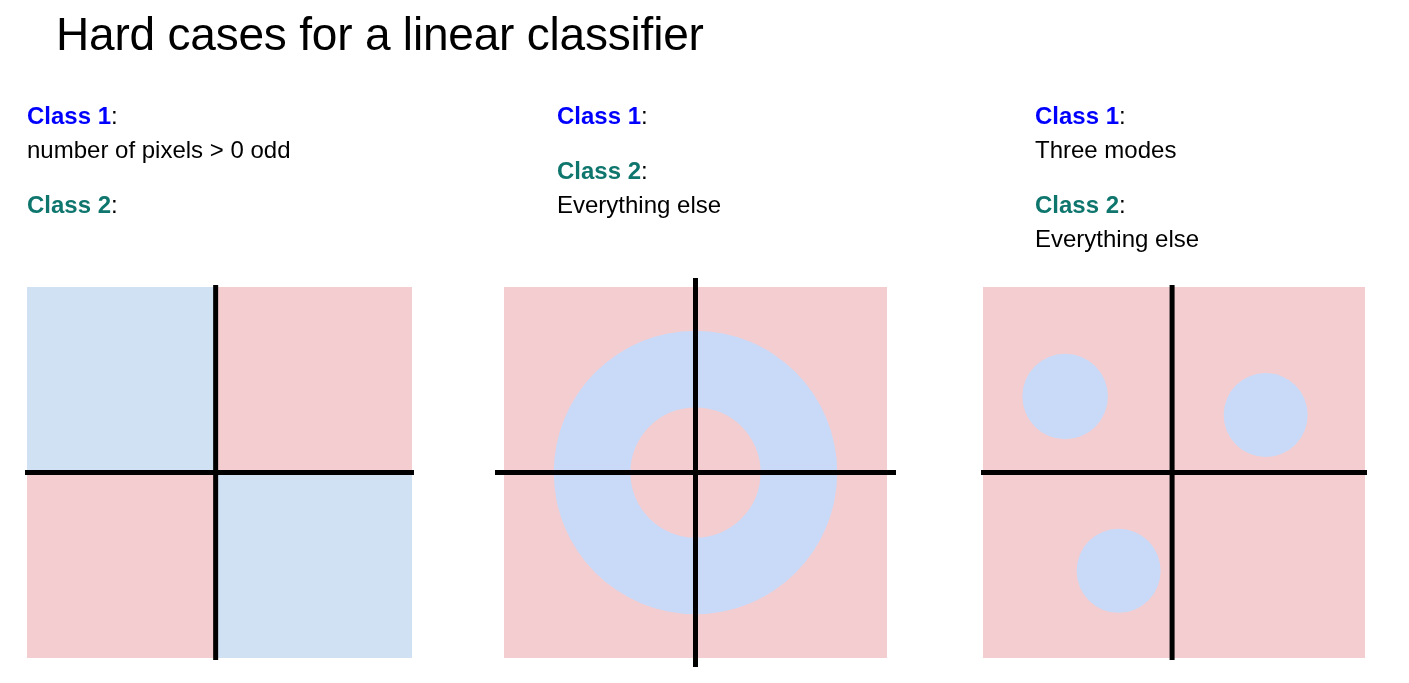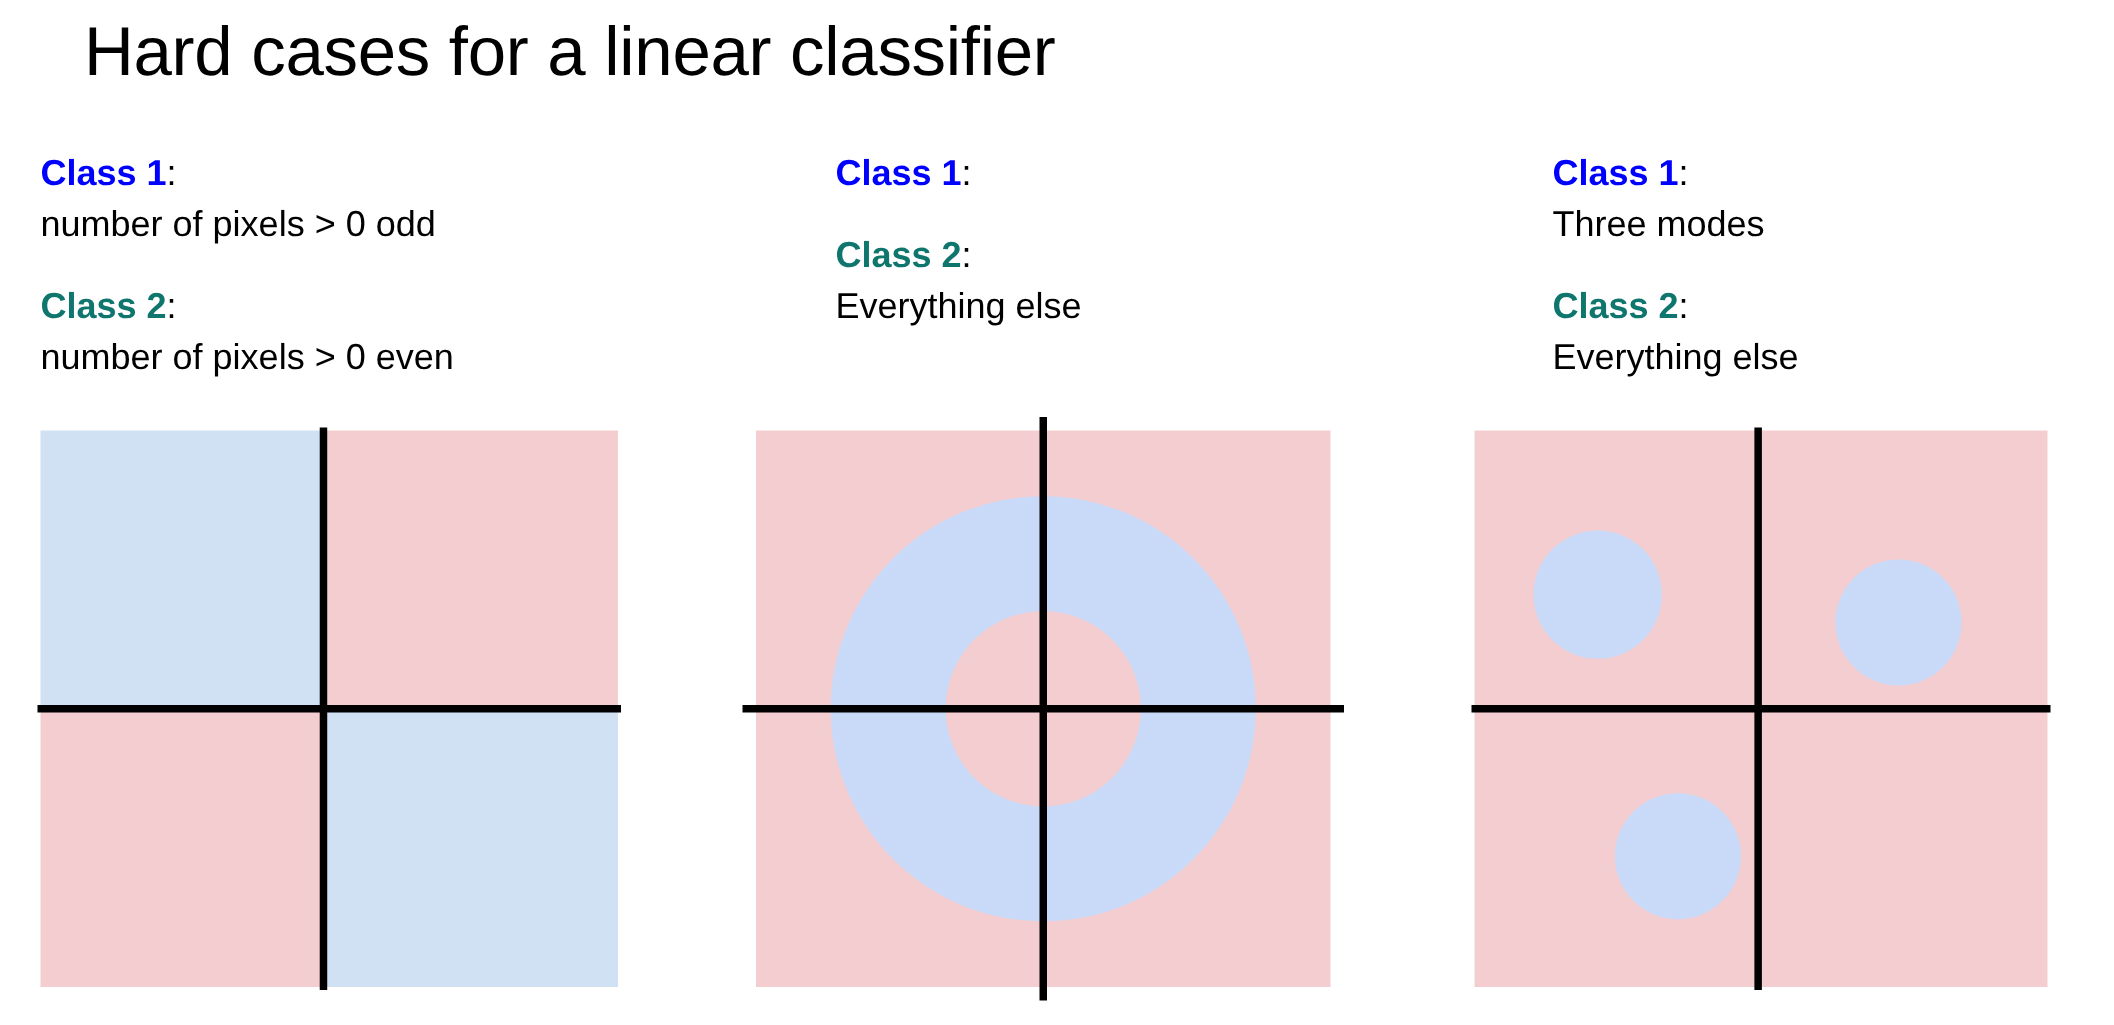--- a/index.html
+++ b/index.html
@@ -91,21 +91,20 @@
 
 <div id="slide-title">Hard cases for a linear classifier</div>
 
 <div class="column" id="column-0">
   <div class="class-block">
     <div class="class-heading class-1"><span class="class-name">Class 1</span><span>:</span></div>
     <div class="class-desc">number of pixels &gt; 0 odd</div>
   </div>
   <div class="class-block">
     <div class="class-heading class-2"><span class="class-name">Class 2</span><span>:</span></div>
-    <div class="class-desc">number of pixels &gt; 0 even</div>
   </div>
 </div>
 
 <div class="column" id="column-1">
   <div class="class-block">
     <div class="class-heading class-1"><span class="class-name">Class 1</span><span>:</span></div>
   </div>
   <div class="class-block">
     <div class="class-heading class-2"><span class="class-name">Class 2</span><span>:</span></div>
     <div class="class-desc">Everything else</div>

